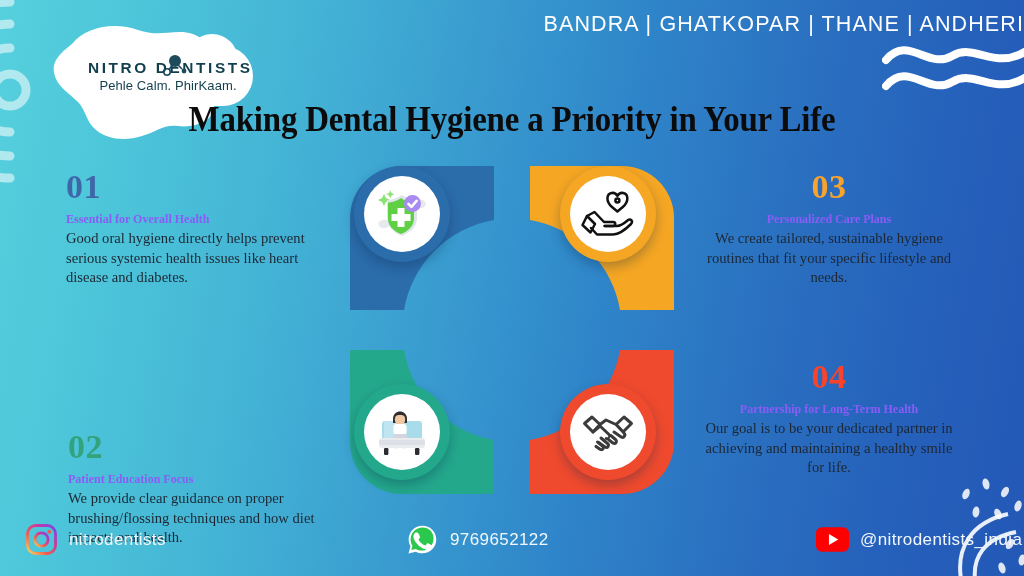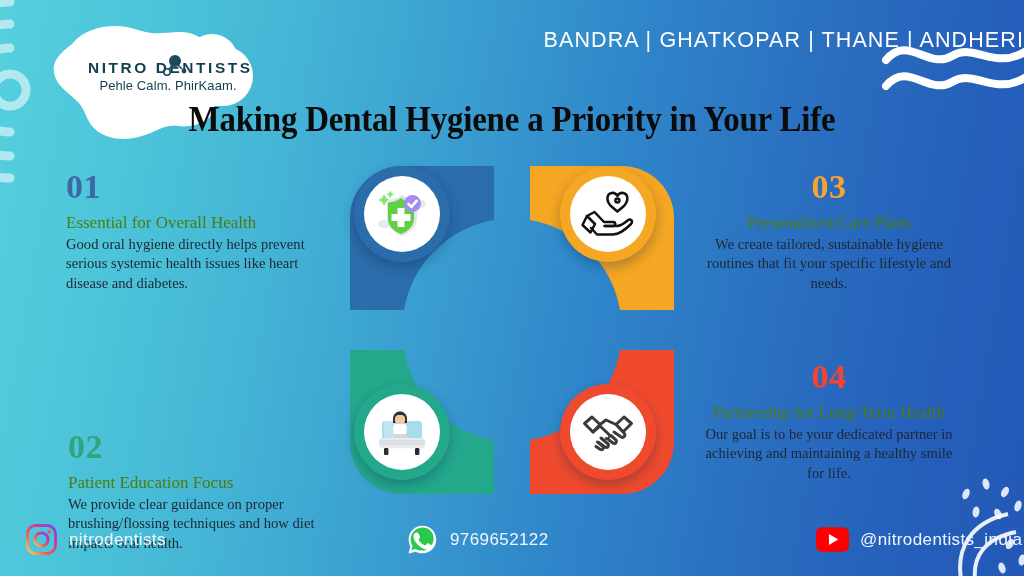--- a/index.html
+++ b/index.html
@@ -18,21 +18,21 @@
   #logo-pill    { left:78px;  top:46px;  width:175px; height:60px;
                   background:#fff; border-radius:30px; }
   #blob-bump    { left:186px; top:34px;  width:52px;  height:52px;
                   background:#fff; border-radius:50%; }
 
   #wave-tr { right:-8px; top:36px; width:150px; height:66px; }
   #dots-br { right:-6px; bottom:-10px; width:120px; height:130px; }
 
   
   #locations {
-    position:absolute; top:28px; right:0px;
+    position:absolute; top:12px; right:0px;
     color:#ffffff; font-size:21.5px; letter-spacing:1.1px; font-weight:400;
     white-space:nowrap;
   }
 
   
   #logo-wrap { position:absolute; left:88px; top:60px; width:160px; text-align:center; z-index:6; }
   #logo-name { font-size:15.4px; font-weight:700; color:#123f4d; letter-spacing:2.6px; white-space:nowrap; line-height:1; }
   #logo-tag  { font-size:13px; font-weight:400; color:#123f4d; letter-spacing:.1px; margin-top:3px; white-space:nowrap; }
   #logo-mark { position:absolute; left:72px; top:-6px; width:30px; height:26px; }
 
@@ -57,22 +57,22 @@
   #node-3 { left:10px;  top:224px; background:#24a88c; }
   #node-4 { left:216px; top:224px; background:#f04a2e; }
 
   
   .block { position:absolute; width:258px; }
   .block .num {
     font-family:"Liberation Serif", serif; font-weight:700; font-size:34px;
     line-height:1; letter-spacing:.5px;
   }
   .block .head {
-    font-family:"Liberation Serif", serif; font-weight:400; font-size:17px;
-    color:#4d7c0f; line-height:1.12; margin-top:9px;
+    font-family:"Liberation Serif", serif; font-weight:700; font-size:12px;
+    color:#8b5cf6; line-height:1.12; margin-top:9px;
   }
   .block .body {
     font-family:"Liberation Serif", serif; font-size:14.6px; color:#1d2733;
     line-height:1.32; margin-top:3px;
   }
   .left  { text-align:left; }
   .right { text-align:center; }
 
   #block-1 { left:66px;  top:170px; }
   #block-1 .num { color:#3f67a8; }

